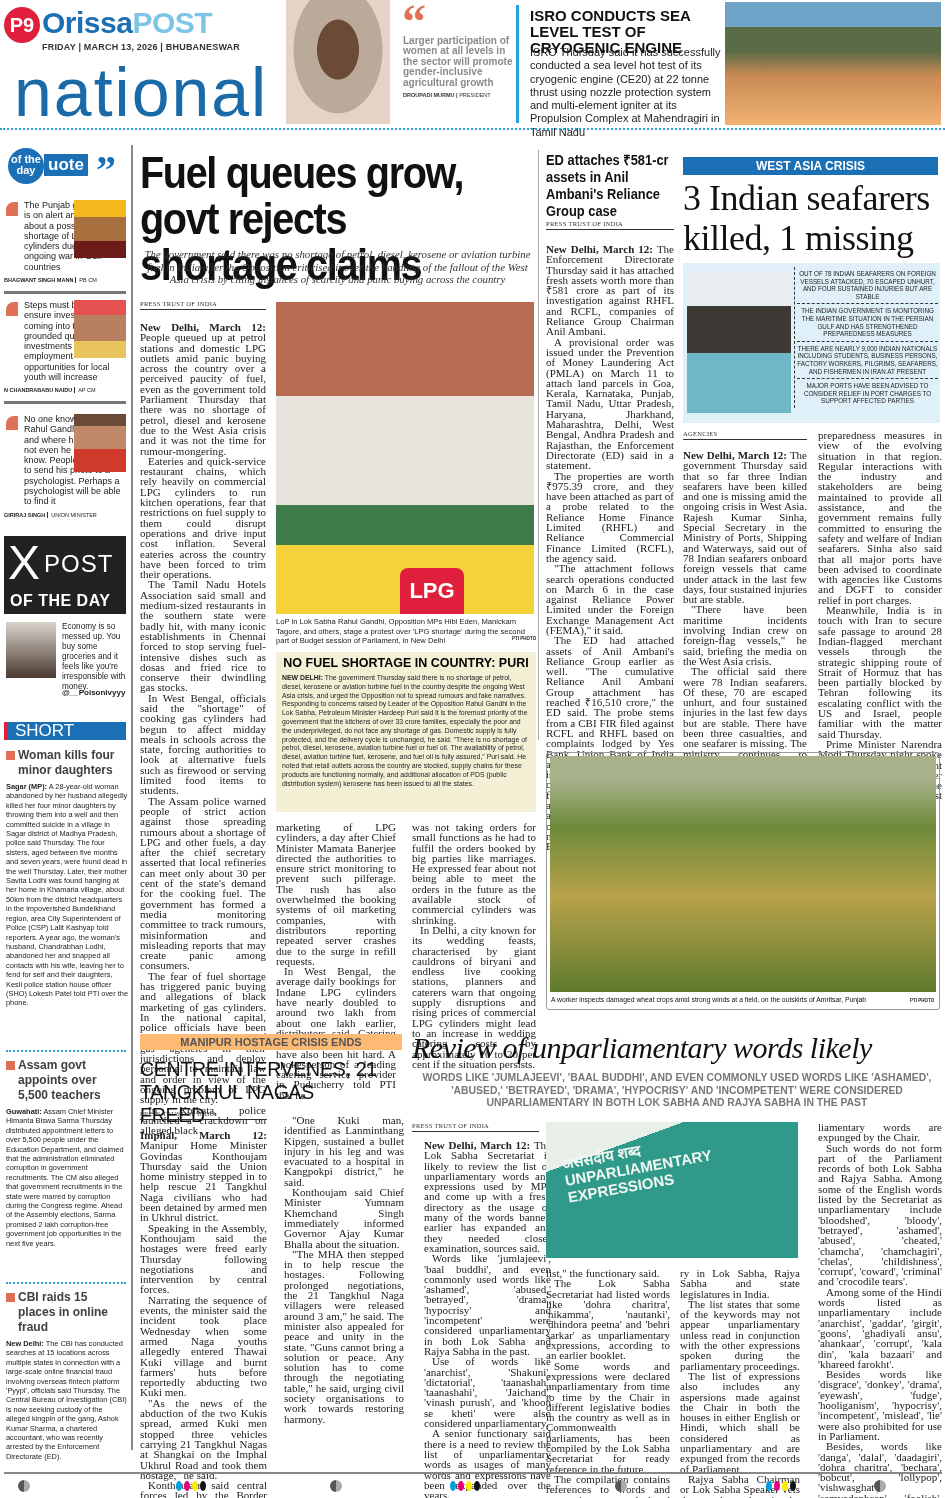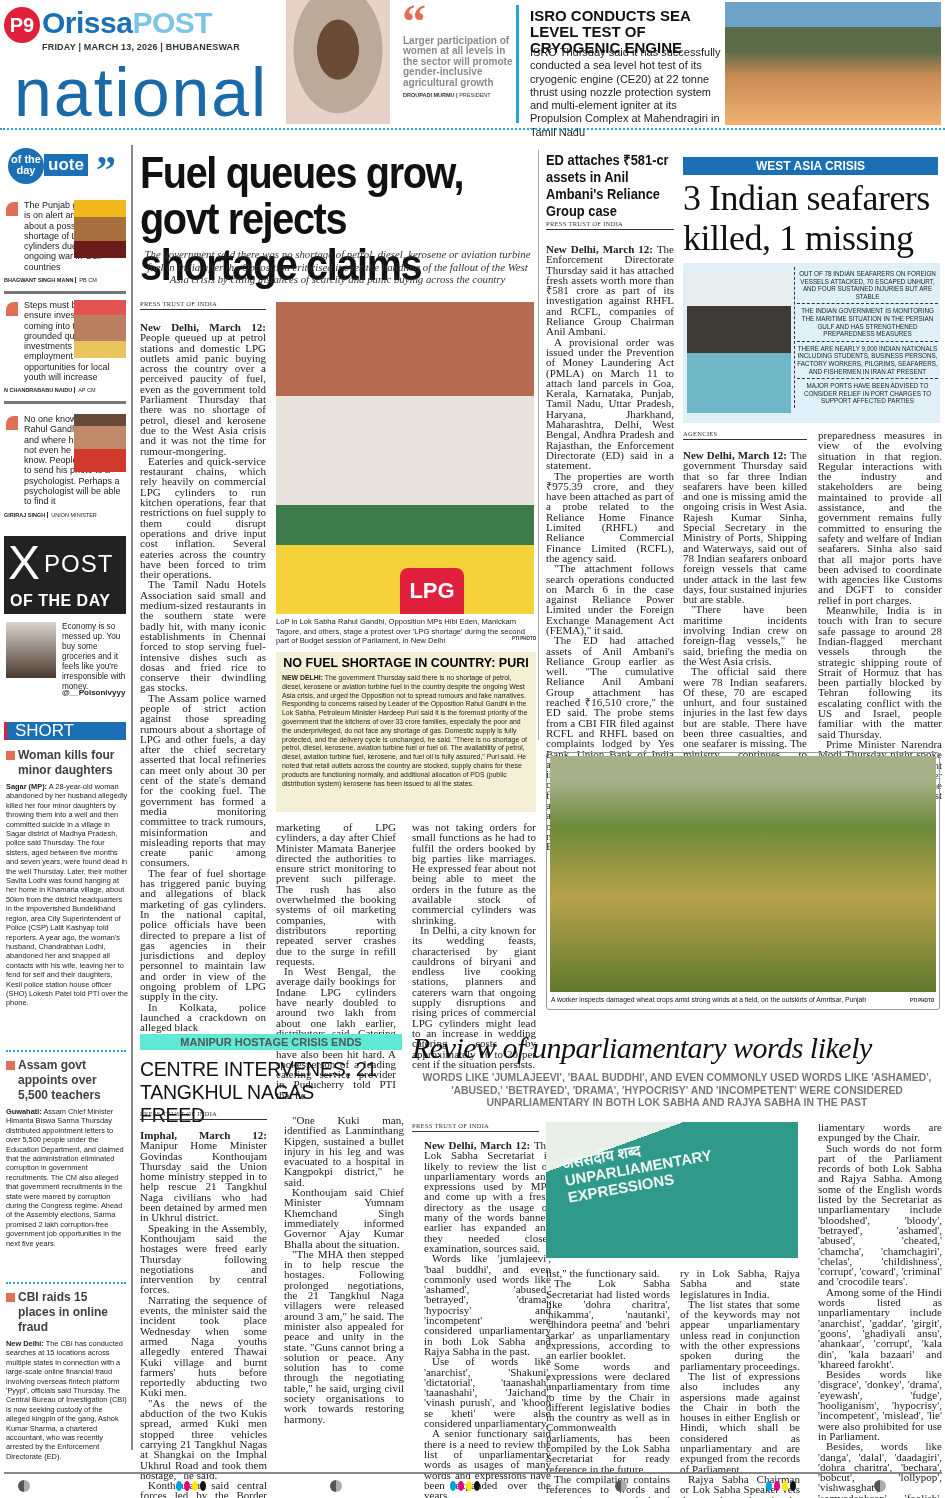--- a/index.html
+++ b/index.html
@@ -80,21 +80,21 @@
 .wa-fact:last-child{border-bottom:none}
 #wa-credit{left:683px;top:430px;width:124px}
 #wa-col1{left:683px;top:450px;width:124px}
 #wa-col2{left:818px;top:430px;width:124px}
 
 #wheat-frame{left:546px;top:752px;width:394px;height:258px;border:1px solid #999;border-radius:3px}
 #wheat-photo{left:550px;top:756px;width:386px;height:236px;background:linear-gradient(180deg,#a8b28a 0 10%,#6d8a3a 30%,#b8a24a 60%,#5f7a2e 100%)}
 #wheat-caption{left:551px;top:996px;width:330px;font:6.8px "Liberation Sans",sans-serif;color:#111}
 #wheat-credit{left:910px;top:998px;font:bold 4.5px "Liberation Sans",sans-serif}
 
-#mp-banner{left:140px;top:1034px;width:262px;height:16px;background:#5eead4;color:#555;font:bold 11px/16px "Liberation Sans",sans-serif;text-align:center}
+#mp-banner{left:140px;top:1034px;width:262px;height:16px;background:#fdba74;color:#555;font:bold 11px/16px "Liberation Sans",sans-serif;text-align:center}
 #mp-head{left:140px;top:1057px;width:262px;font:21px/23px "Liberation Sans",sans-serif;color:#111;letter-spacing:-.3px;transform:scaleX(.93);transform-origin:left}
 #mp-credit{left:140px;top:1110px;width:127px}
 #mp-col1{left:140px;top:1130px;width:127px}
 #mp-col2{left:284px;top:1115px;width:120px}
 
 #up-head{left:412px;top:1030px;width:530px;font:italic 30px/36px "Liberation Serif",serif;color:#111;letter-spacing:-.5px}
 #up-deck{left:412px;top:1072px;width:530px;font:bold 10.4px/12.6px "Liberation Sans",sans-serif;color:#777;text-align:center}
 #up-credit{left:412px;top:1122px;width:127px}
 #up-col1{left:424px;top:1140px;width:127px}
 #up-photo{left:546px;top:1122px;width:252px;height:136px;background:linear-gradient(160deg,#e8efe9 0 22%,#2f9a8a 22% 100%)}
@@ -177,20 +177,21 @@
 </div>
 <div class="abs" id="left-vrule"></div>
 
 <div class="abs" id="fuel-head">Fuel queues grow, govt rejects shortage claims</div>
 <div class="abs" id="fuel-deck">The government said there was no shortage of petrol, diesel, kerosene or aviation turbine fuel in India after the Opposition criticised it over the handling of the fallout of the West Asia crisis by citing instances of scarcity and panic buying across the country</div>
 <div class="abs credit" id="fuel-credit">PRESS TRUST OF INDIA</div>
 <div class="abs body" id="fuel-col1">
   <p class="first"><b>New Delhi, March 12:</b><span> People queued up at petrol stations and domestic LPG outlets amid panic buying across the country over a perceived paucity of fuel, even as the government told Parliament Thursday that there was no shortage of petrol, diesel and kerosene due to the West Asia crisis and it was not the time for rumour-mongering.</span></p>
   <p>Eateries and quick-service restaurant chains, which rely heavily on commercial LPG cylinders to run kitchen operations, fear that restrictions on fuel supply to them could disrupt operations and drive input cost inflation. Several eateries across the country have been forced to trim their operations.</p>
   <p>The Tamil Nadu Hotels Association said small and medium-sized restaurants in the southern state were badly hit, with many iconic establishments in Chennai forced to stop serving fuel-intensive dishes such as dosas and fried rice to conserve their dwindling gas stocks.</p>
+  <p>In West Bengal, officials said the "shortage" of cooking gas cylinders had begun to affect midday meals in schools across the state, forcing authorities to look at alternative fuels such as firewood or serving limited food items to students.</p>
   <p>The Assam police warned people of strict action against those spreading rumours about a shortage of LPG and other fuels, a day after the chief secretary asserted that local refineries can meet only about 30 per cent of the state's demand for the cooking fuel. The government has formed a media monitoring committee to track rumours, misinformation and misleading reports that may create panic among consumers.</p>
   <p>The fear of fuel shortage has triggered panic buying and allegations of black marketing of gas cylinders. In the national capital, police officials have been directed to prepare a list of gas agencies in their jurisdictions and deploy personnel to maintain law and order in view of the ongoing problem of LPG supply in the city.</p>
   <p>In Kolkata, police launched a crackdown on alleged black</p>
 </div>
 <div class="abs photo" id="fuel-photo"></div>
 <div class="abs" id="lpg-label">LPG</div>
 <div class="abs" id="fuel-caption">LoP in Lok Sabha Rahul Gandhi, Opposition MPs Hibi Eden, Manickam Tagore, and others, stage a protest over 'LPG shortage' during the second part of Budget session of Parliament, in New Delhi</div>
 <div class="abs" id="fuel-caption-credit">PTI PHOTO</div>
 <div class="abs" id="puri-box">
   <div id="puri-head">NO FUEL SHORTAGE IN COUNTRY: PURI</div>

